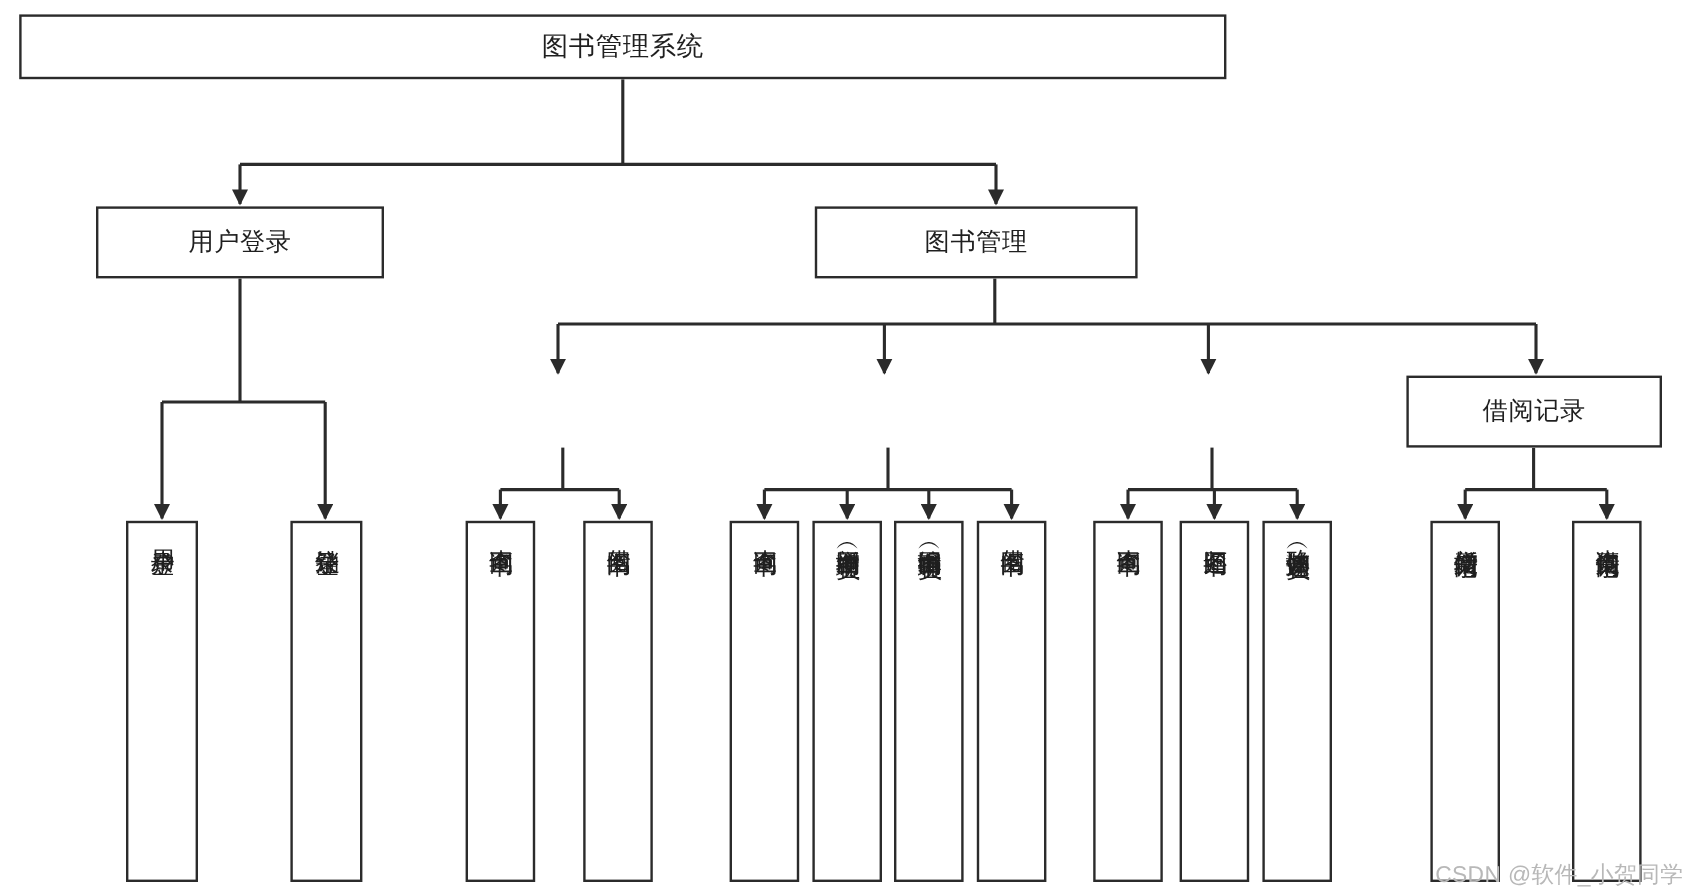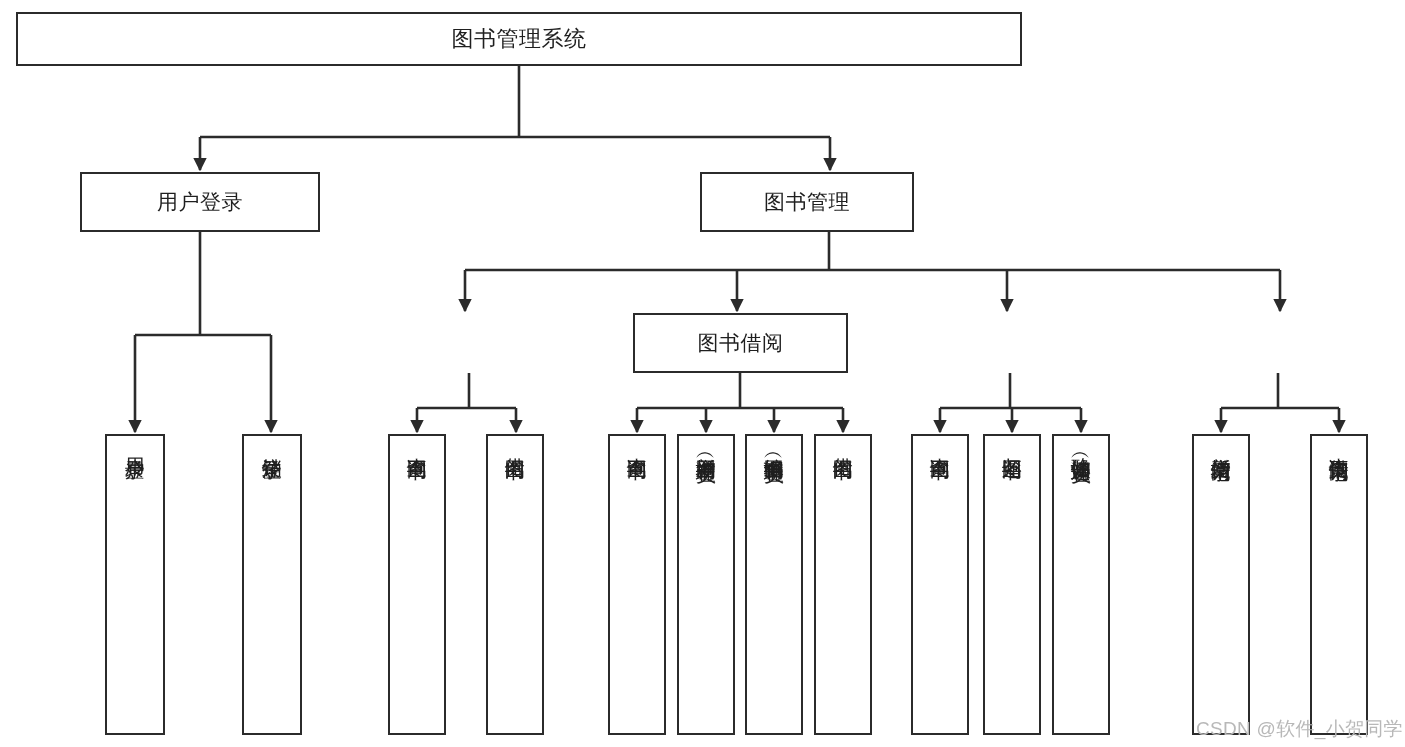--- a/index.html
+++ b/index.html
@@ -127,26 +127,26 @@
     </g>
   </svg>
 
   <div class="node-box node-h" id="node-root" style="left: 16px; top: 12px; width: 1006px; height: 54px; border-color: rgb(43, 43, 43); background: rgb(255, 255, 255);">
     <span class="node-label" style="color: rgb(31, 31, 31);">图书管理系统</span>
   </div>
 
   <div class="node-box node-h" style="left: 80px; top: 172px; width: 240px; height: 60px; border-color: rgb(43, 43, 43); background: rgb(255, 255, 255);">
     <span class="node-label" style="color: rgb(31, 31, 31);">用户登录</span>
   </div>
-  <div class="node-box node-h" style="left: 700px; top: 172px; width: 214px; height: 60px; border-color: rgb(43, 43, 43); background: rgb(255, 255, 255);">
+  <div class="node-box node-h" style="left: 679px; top: 172px; width: 269px; height: 60px; border-color: rgb(43, 43, 43); background: rgb(255, 255, 255);">
     <span class="node-label" style="color: rgb(31, 31, 31);">图书管理</span>
   </div>
 
-  <div class="node-box node-h" style="left: 633px; top: 313px; width: 215px; height: 60px; border-color: rgb(43, 43, 43); background: rgb(255, 255, 255);">
-    <span class="node-label" style="color: rgb(31, 31, 31);">图书借阅</span>
+  <div class="node-box node-h" style="left: 1172px; top: 313px; width: 213px; height: 60px; border-color: rgb(43, 43, 43); background: rgb(255, 255, 255);">
+    <span class="node-label" style="color: rgb(31, 31, 31);">借阅记录</span>
   </div>
 
   <div class="node-box node-v" style="left: 105px; top: 434px; width: 60px; height: 301px; border-color: rgb(43, 43, 43); background: rgb(255, 255, 255);">
     <span class="node-label" style="color: rgb(31, 31, 31);">用户登录</span>
   </div>
   <div class="node-box node-v" style="left: 242px; top: 434px; width: 60px; height: 301px; border-color: rgb(43, 43, 43); background: rgb(255, 255, 255);">
     <span class="node-label" style="color: rgb(31, 31, 31);">注销登录</span>
   </div>
 
   <div class="node-box node-v" style="left: 388px; top: 434px; width: 58px; height: 301px; border-color: rgb(43, 43, 43); background: rgb(255, 255, 255);">

